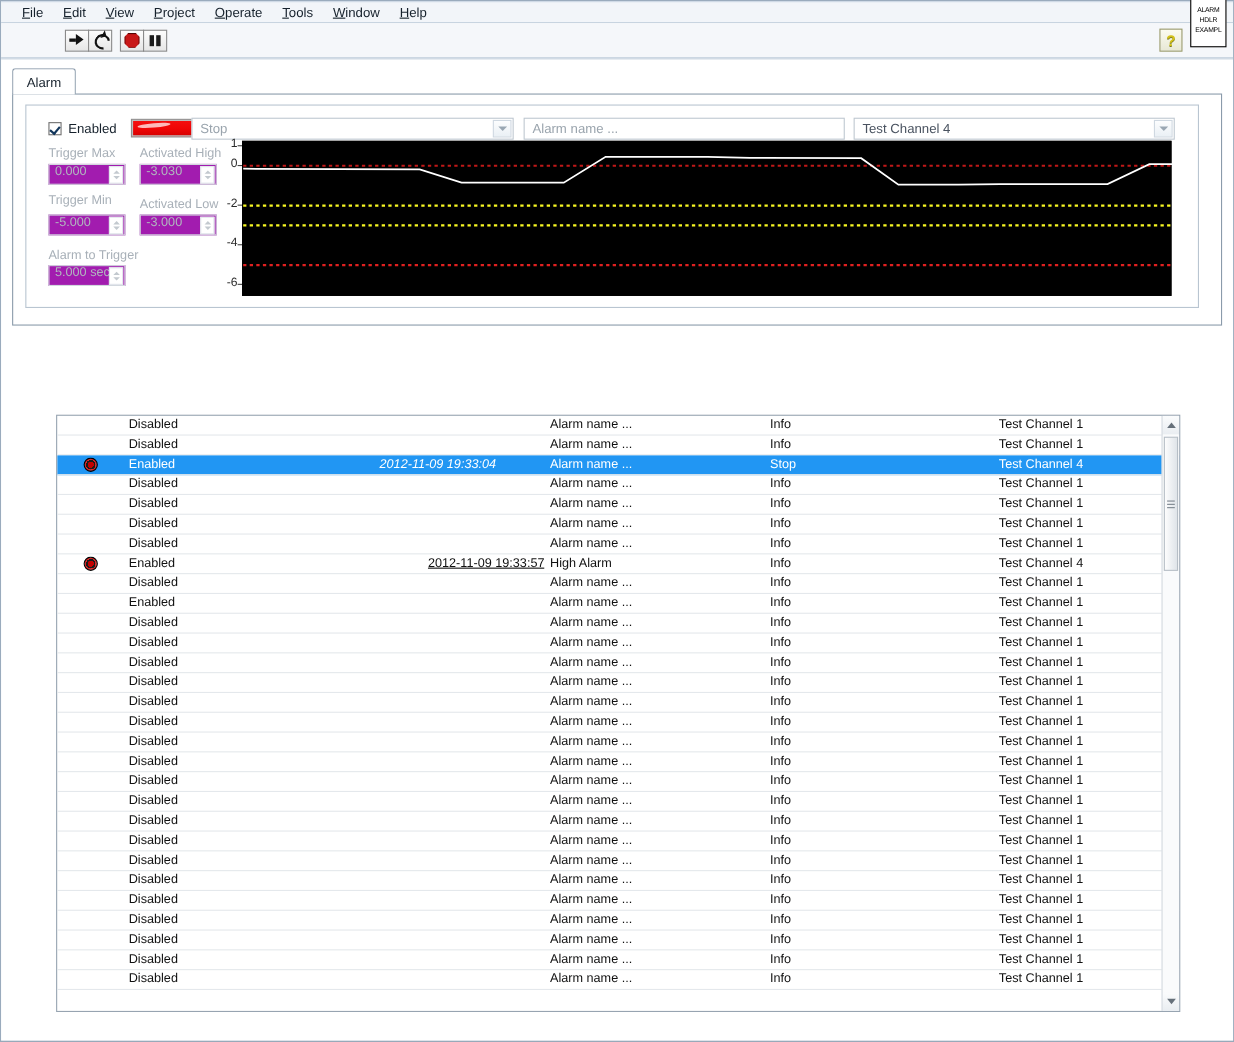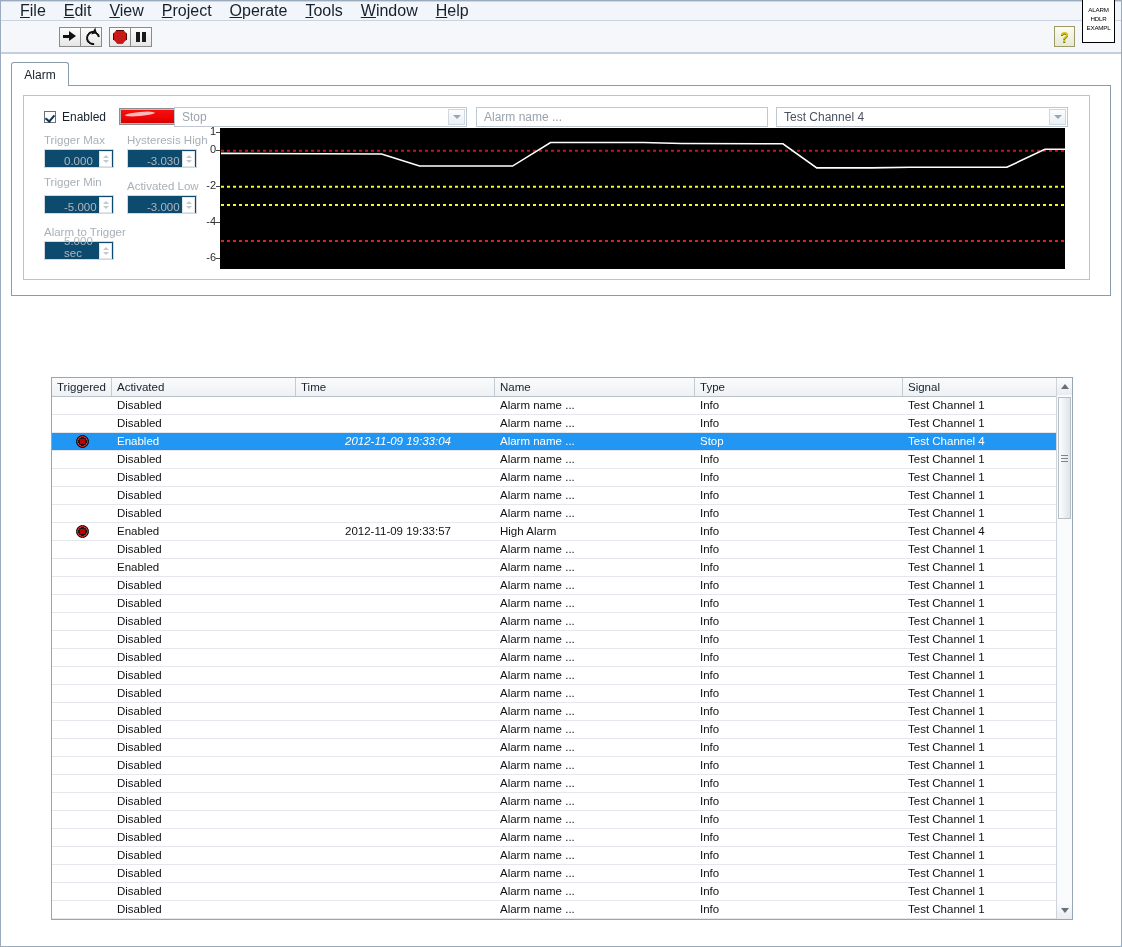--- a/index.html
+++ b/index.html
@@ -68,21 +68,21 @@
   #menubar {
     height: 20px; flex: 0 0 20px;
     display: flex; align-items: center;
     padding-left: 10px;
     background: #f2f5f9;
     border-top: 1px solid #ccd8e4;
     border-bottom: 1px solid #c8d4e0;
     position: relative;
   }
   .menu-item {
-    font-size: 16px; color: #16212c;
+    font-size: 12px; color: #16212c;
     padding: 2px 9px;
     cursor: default;
   }
   .menu-item u { text-decoration: underline; }
 
   
   #toolbar {
     height: 32px; flex: 0 0 32px;
     background: #f5f7fa;
     border-bottom: 1px solid #c2cfdc;
@@ -261,23 +261,23 @@
     border-top:4px solid #9aa7b3;
   }
   #combo-type  { left:150px; top:11px; width:293px; }
   #txt-name    { left:452px; top:11px; width:292px; }
   #combo-sig   { left:752px; top:11px; width:292px; }
 
   
   .lbl-dim { position:absolute; font-size:11.5px; color:#a8b0b8; }
   .num {
     position:absolute; width:70px; height:19px;
-    border:1px solid #d2d8de; background:#0c4a6e;
+    border:1px solid #d2d8de; background:#a21caf;
     font-size:11.5px; color:#b0b7be;
-    display:flex; align-items:flex-end; padding-left:19px;
+    display:flex; align-items:flex-start; padding-left:5px;
   }
   .num .spin {
     position:absolute; right:1px; top:1px;
     width:13px; height:16px;
     background:#fff; border:1px solid #e0e5ea;
     display:flex;flex-direction:column;align-items:center;justify-content:center;gap:2px;
   }
   .spin .up, .spin .dn { width:0;height:0;border-left:3px solid transparent;border-right:3px solid transparent;}
   .spin .up { border-bottom:3px solid #c3c9cf; }
   .spin .dn { border-top:3px solid #c3c9cf; }
@@ -445,21 +445,21 @@
 
           <div class="lbl-dim" style="left:20px; top:38px;">Trigger Max</div>
           <div class="num" style="left:20px; top:53px;">
             <span>0.000</span>
             <span class="spin">
                 <span class="up"></span>
                 <span class="dn"></span>
               </span>
           </div>
 
-          <div class="lbl-dim" style="left:103px; top:38px;">Hysteresis High</div>
+          <div class="lbl-dim" style="left:103px; top:38px;">Activated High</div>
           <div class="num" style="left:103px; top:53px;">
             <span>-3.030</span>
             <span class="spin">
                 <span class="up"></span>
                 <span class="dn"></span>
               </span>
           </div>
 
           <div class="lbl-dim" style="left:20px; top:80px;text-align:center;">Trigger Min</div>
           <div class="num" style="left:20px; top:99px;">
@@ -509,28 +509,20 @@
                 <line x1="0" x2="845" y1="112.07692307692308" y2="112.07692307692308" stroke="#e02020" stroke-width="2" stroke-dasharray="3 3"></line>
                 <polyline points="0.00,24.40 160.55,24.95 198.57,37.06 291.52,37.06 329.55,13.56 422.50,13.56 460.53,14.46 561.93,14.82 595.73,38.87 650.65,38.87 688.67,38.32 785.85,38.32 823.88,20.25 845.00,20.25" fill="none" stroke="#ffffff" stroke-width="1.6"></polyline>
               </svg>
           </div>
 
         </div>
       </div>
     </div>
 
     <div id="table">
-      <div id="thead">
-        <div class="th c-trg">Triggered</div>
-        <div class="th c-act">Activated</div>
-        <div class="th c-time">Time</div>
-        <div class="th c-name">Name</div>
-        <div class="th c-type">Type</div>
-        <div class="th c-sig last">Signal</div>
-      </div>
       <div id="tbody">
           <div class="trow">
             <div class="td c-trg trg"></div>
             <div class="td c-act">Disabled</div>
             <div class="td c-time" style="text-align: center;"></div>
             <div class="td c-name">Alarm name ...</div>
             <div class="td c-type">Info</div>
             <div class="td c-sig">Test Channel 1</div>
           </div>
           <div class="trow">
@@ -581,21 +573,21 @@
             <div class="td c-time" style="text-align: center;"></div>
             <div class="td c-name">Alarm name ...</div>
             <div class="td c-type">Info</div>
             <div class="td c-sig">Test Channel 1</div>
           </div>
           <div class="trow">
             <div class="td c-trg trg">
               <span class="led-dot"></span>
             </div>
             <div class="td c-act">Enabled</div>
-            <div class="td c-time" style="text-align: center;">2012-11-09 19:33:57</div>
+            <div class="td c-time" style="text-align: right; text-decoration: underline;">2012-11-09 19:33:57</div>
             <div class="td c-name">High Alarm</div>
             <div class="td c-type">Info</div>
             <div class="td c-sig">Test Channel 4</div>
           </div>
           <div class="trow">
             <div class="td c-trg trg"></div>
             <div class="td c-act">Disabled</div>
             <div class="td c-time" style="text-align: center;"></div>
             <div class="td c-name">Alarm name ...</div>
             <div class="td c-type">Info</div>

